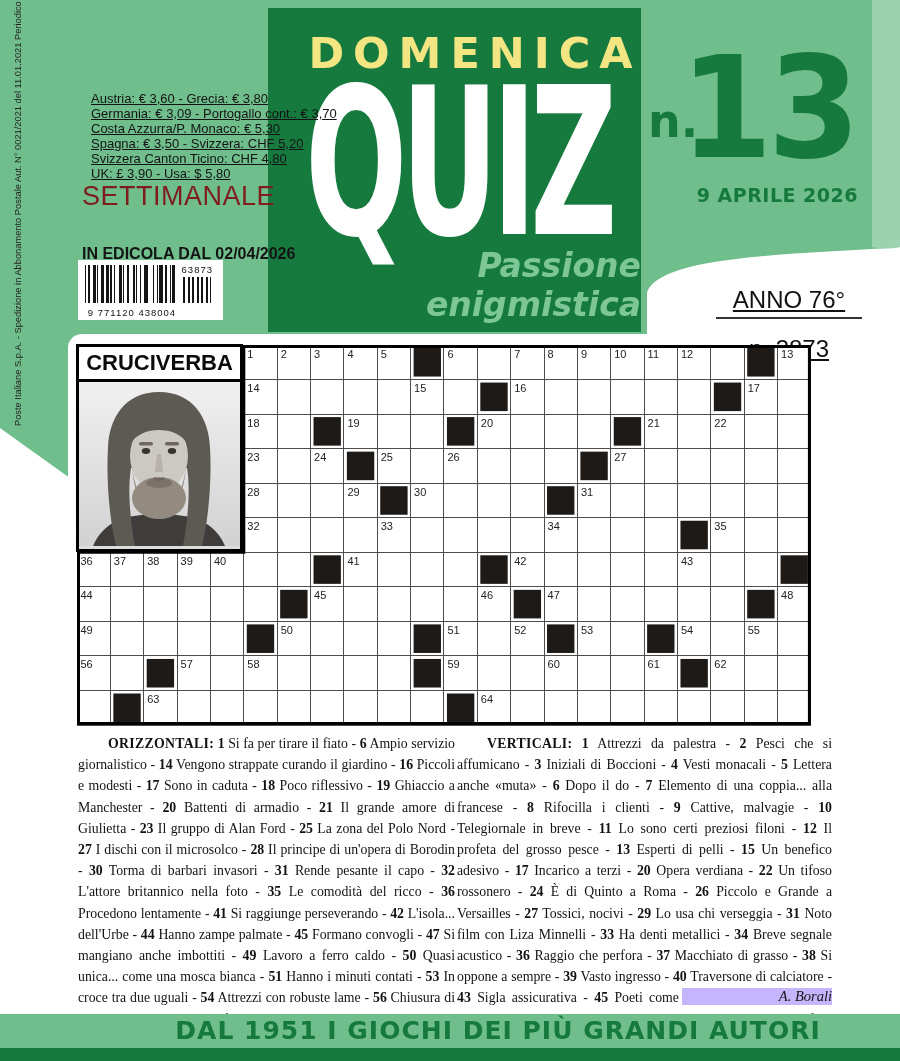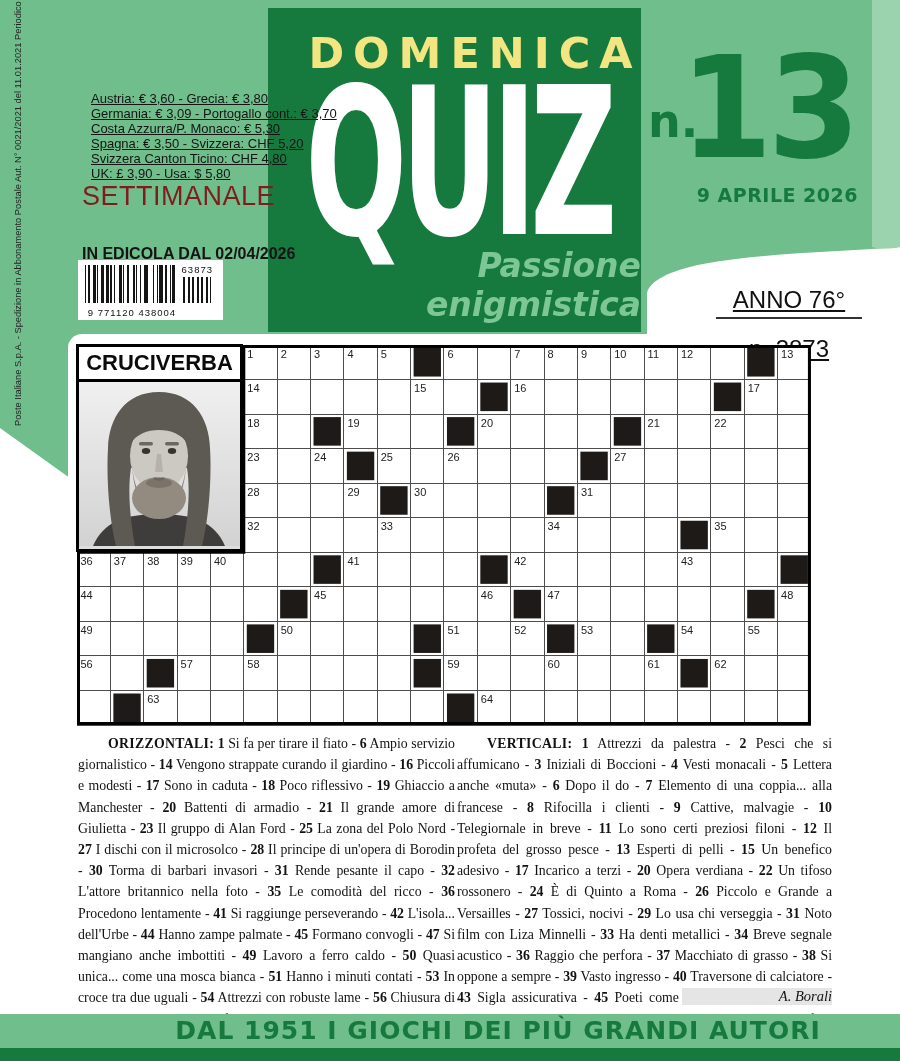--- a/index.html
+++ b/index.html
@@ -57,21 +57,21 @@
   #photo-box{position:absolute;left:0;top:38px;width:167px;height:170px;background:#ddd;
     border:3px solid #000;border-top:none;box-sizing:border-box;overflow:hidden;}
   
   .clue-col{font-family:"Liberation Serif","DejaVu Serif",serif;font-size:13.8px;line-height:21.2px;
     text-align:justify;color:#121212;z-index:2;}
   .clue-col .ct{letter-spacing:.3px;}
   .clue-col .ind{display:inline-block;width:30px;}
   #clues-left{left:78px;top:733px;width:377px;height:280px;}
   #clues-right{left:457px;top:733px;width:375px;height:280px;}
   #signature{left:682px;top:988px;width:150px;text-align:right;font-family:"Liberation Serif",serif;
-    font-style:italic;font-size:14.5px;color:#121212;z-index:3;background:#e5e5e5;}
+    font-style:italic;font-size:14.5px;color:#121212;z-index:3;background:#c4b5fd;}
   
   #banner{left:0;top:1014px;width:900px;height:34px;background:var(--green);z-index:2;}
   #banner-text{width:100%;text-align:center;line-height:34px;color:var(--green-dark);
     font-family:"DejaVu Sans",sans-serif;font-weight:bold;font-size:25px;letter-spacing:1px;padding-left:48px;}
   #bottom-strip{left:0;top:1048px;width:900px;height:13px;background:var(--green-dark);z-index:2;}
   svg text{font-family:"Liberation Sans",sans-serif;}
 </style>
 </head>
 <body>
 

